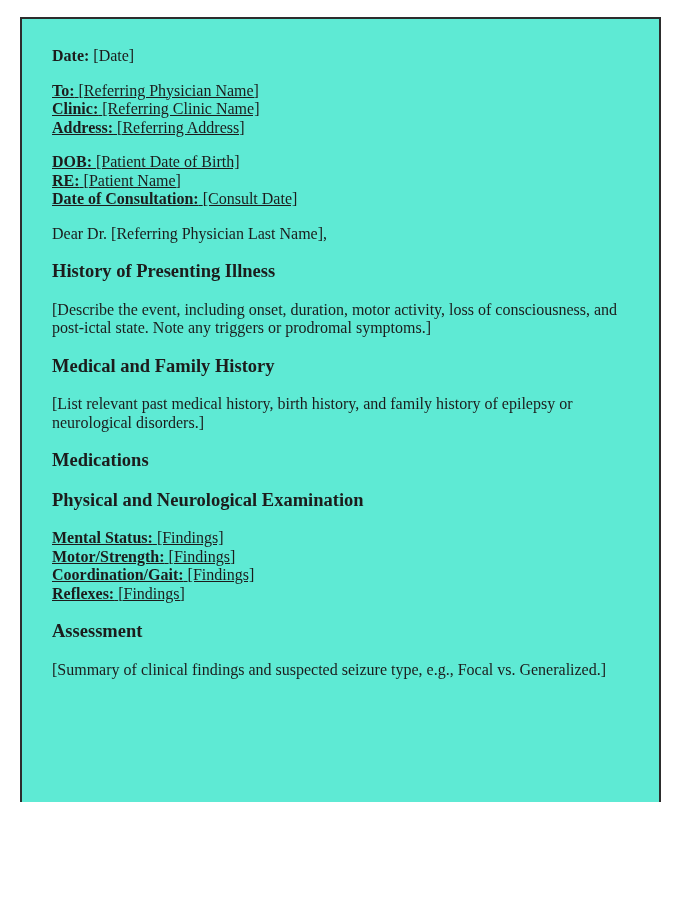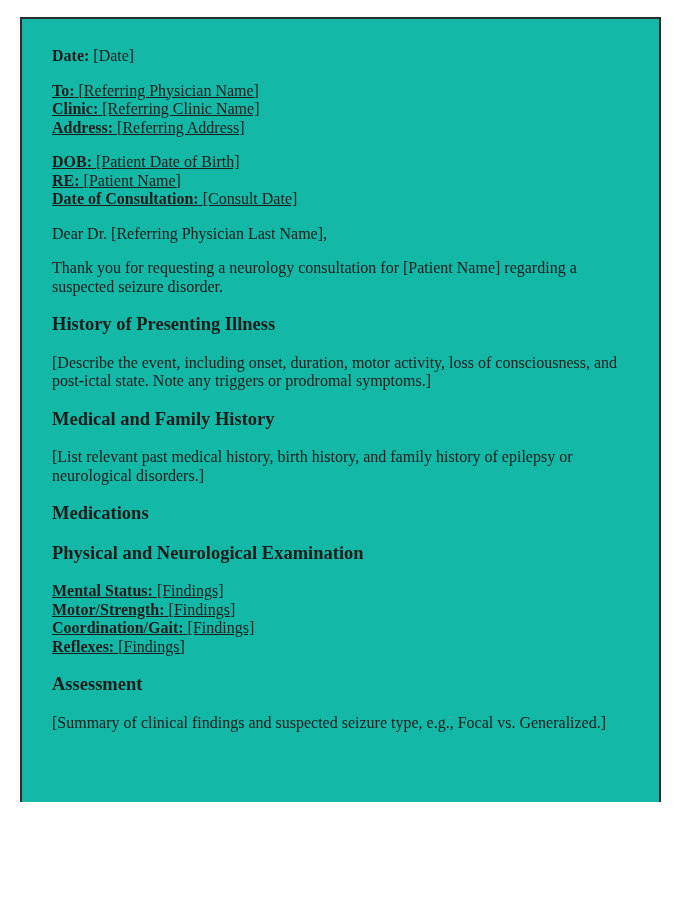--- a/index.html
+++ b/index.html
@@ -16,21 +16,21 @@
   .page {
     position: absolute;
     left: 20px;
     top: 17px;
     width: 641px;
     height: 785px;
     border: 2px solid #2d2d2d;
     border-bottom: none;
     padding: 12px 24px 0 30px;
     overflow: hidden;
-    background: #14b8a6;
+    background: #5eead4;
   }
   .para {
     margin: 16px 0;
     font-size: 16px;
     line-height: 18.5px;
   }
   .heading {
     margin: 18px 0;
     font-size: 18.5px;
     line-height: 21.5px;
@@ -54,21 +54,20 @@
     </p>
 
     <p class="para">
       <span class="line"><b>DOB:</b> <span>[Patient Date of Birth]</span></span>
       <span class="line"><b>RE:</b> <span>[Patient Name]</span></span>
       <span class="line"><b>Date of Consultation:</b> <span>[Consult Date]</span></span>
     </p>
 
     <p class="para">Dear Dr. [Referring Physician Last Name],</p>
 
-    <p class="para">Thank you for requesting a neurology consultation for [Patient Name] regarding a suspected seizure disorder.</p>
 
     <h3 class="heading">History of Presenting Illness</h3>
     <p class="para">[Describe the event, including onset, duration, motor activity, loss of consciousness, and post-ictal state. Note any triggers or prodromal symptoms.]</p>
 
     <h3 class="heading">Medical and Family History</h3>
     <p class="para">[List relevant past medical history, birth history, and family history of epilepsy or neurological disorders.]</p>
 
     <h3 class="heading">Medications</h3>
 
     <h3 class="heading">Physical and Neurological Examination</h3>

